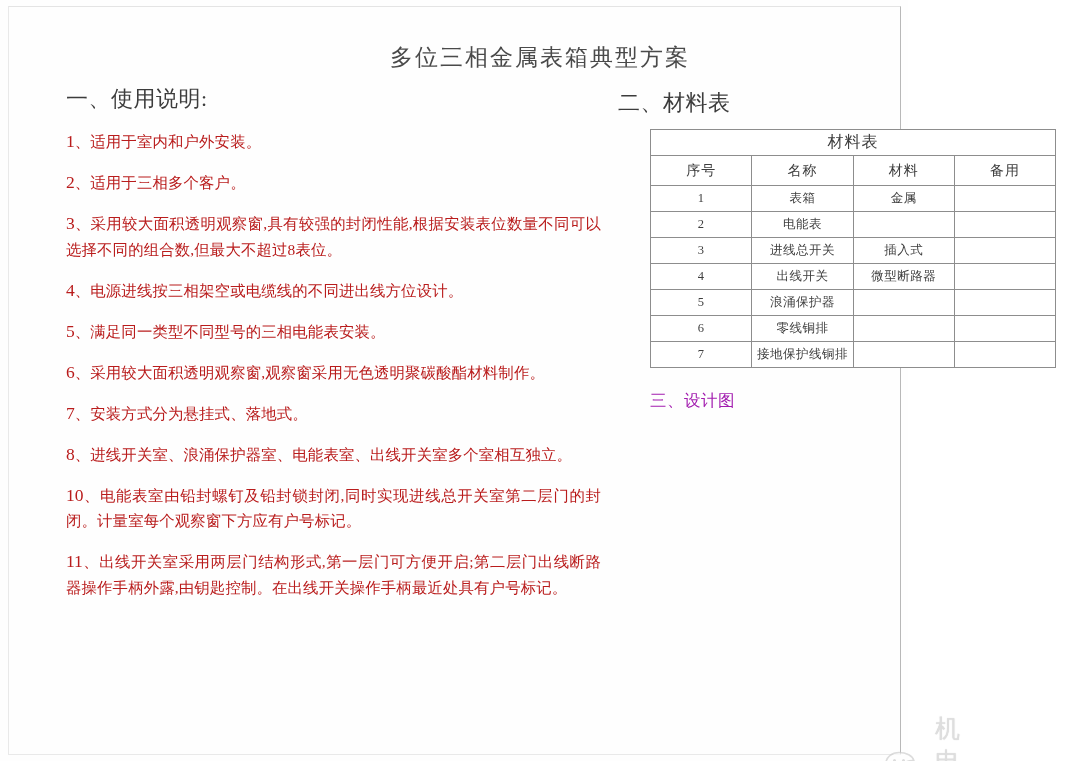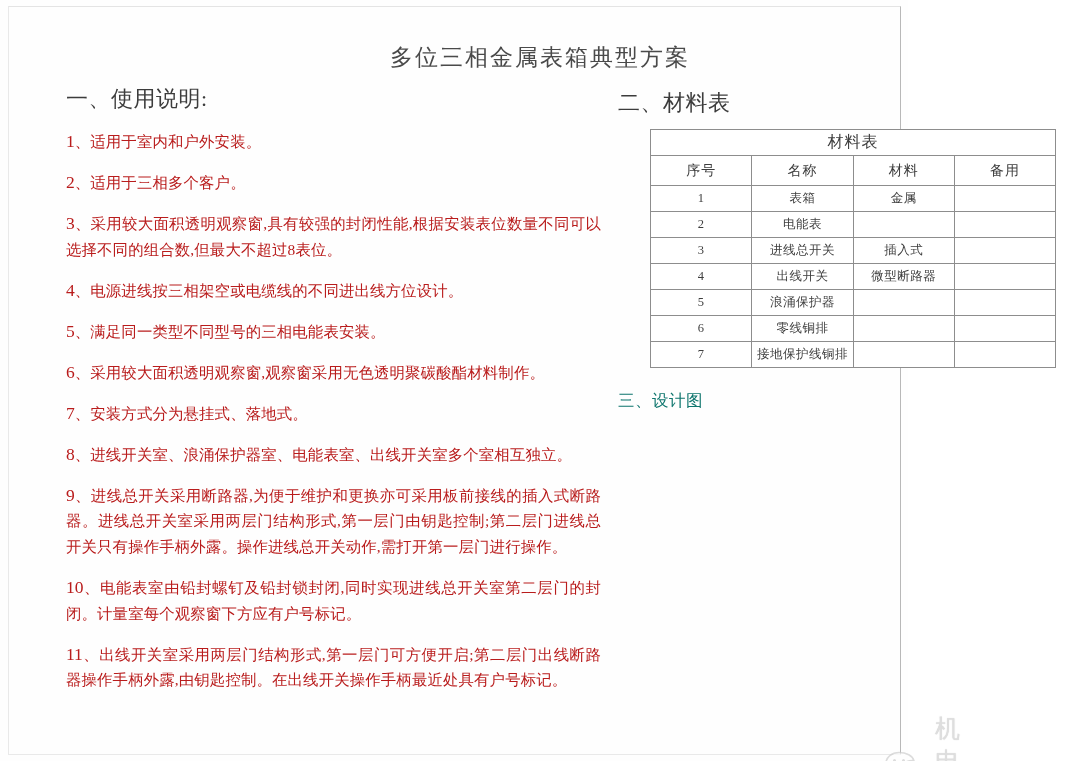--- a/index.html
+++ b/index.html
@@ -120,22 +120,23 @@
     letter-spacing: 0.5px;
   }
   table.mat td.c-idx { width: 66px; font-family: "Liberation Serif", "DejaVu Serif", serif; font-size: 14px; }
   table.mat td.c-name { width: 140px; }
   table.mat td.c-mat  { width: 110px; }
   table.mat td.c-note { width: 90px; }
 
   #design-head {
     margin-top: 22px;
     font-size: 16.5px;
-    color: #0f766e;
+    color: #a21caf;
     letter-spacing: 0.5px;
+    margin-left: 32px;
   }
 
   
   #watermark {
     position: absolute;
     left: 884px;
     top: 690px;
     display: flex;
     align-items: center;
     gap: 9px;
@@ -163,21 +164,20 @@
     <div class="sec-head">一、使用说明:</div>
 
     <p class="clause"><span class="num">1</span><span>、适用于室内和户外安装。</span></p>
     <p class="clause"><span class="num">2</span><span>、适用于三相多个客户。</span></p>
     <p class="clause"><span class="num">3</span><span>、采用较大面积透明观察窗,具有较强的封闭性能,根据安装表位数量不同可以选择不同的组合数,但最大不超过8表位。</span></p>
     <p class="clause"><span class="num">4</span><span>、电源进线按三相架空或电缆线的不同进出线方位设计。</span></p>
     <p class="clause"><span class="num">5</span><span>、满足同一类型不同型号的三相电能表安装。</span></p>
     <p class="clause"><span class="num">6</span><span>、采用较大面积透明观察窗,观察窗采用无色透明聚碳酸酯材料制作。</span></p>
     <p class="clause"><span class="num">7</span><span>、安装方式分为悬挂式、落地式。</span></p>
     <p class="clause"><span class="num">8</span><span>、进线开关室、浪涌保护器室、电能表室、出线开关室多个室相互独立。</span></p>
-    <p class="clause"><span class="num">9</span><span>、进线总开关采用断路器,为便于维护和更换亦可采用板前接线的插入式断路器。进线总开关室采用两层门结构形式,第一层门由钥匙控制;第二层门进线总开关只有操作手柄外露。操作进线总开关动作,需打开第一层门进行操作。</span></p>
     <p class="clause"><span class="num">10</span><span>、电能表室由铅封螺钉及铅封锁封闭,同时实现进线总开关室第二层门的封闭。计量室每个观察窗下方应有户号标记。</span></p>
     <p class="clause"><span class="num">11</span><span>、出线开关室采用两层门结构形式,第一层门可方便开启;第二层门出线断路器操作手柄外露,由钥匙控制。在出线开关操作手柄最近处具有户号标记。</span></p>
   </div>
 
   <div id="right-col">
     <div class="sec-head">二、材料表</div>
 
     <div id="materials-wrap">
       <table class="mat">
         <tbody>

